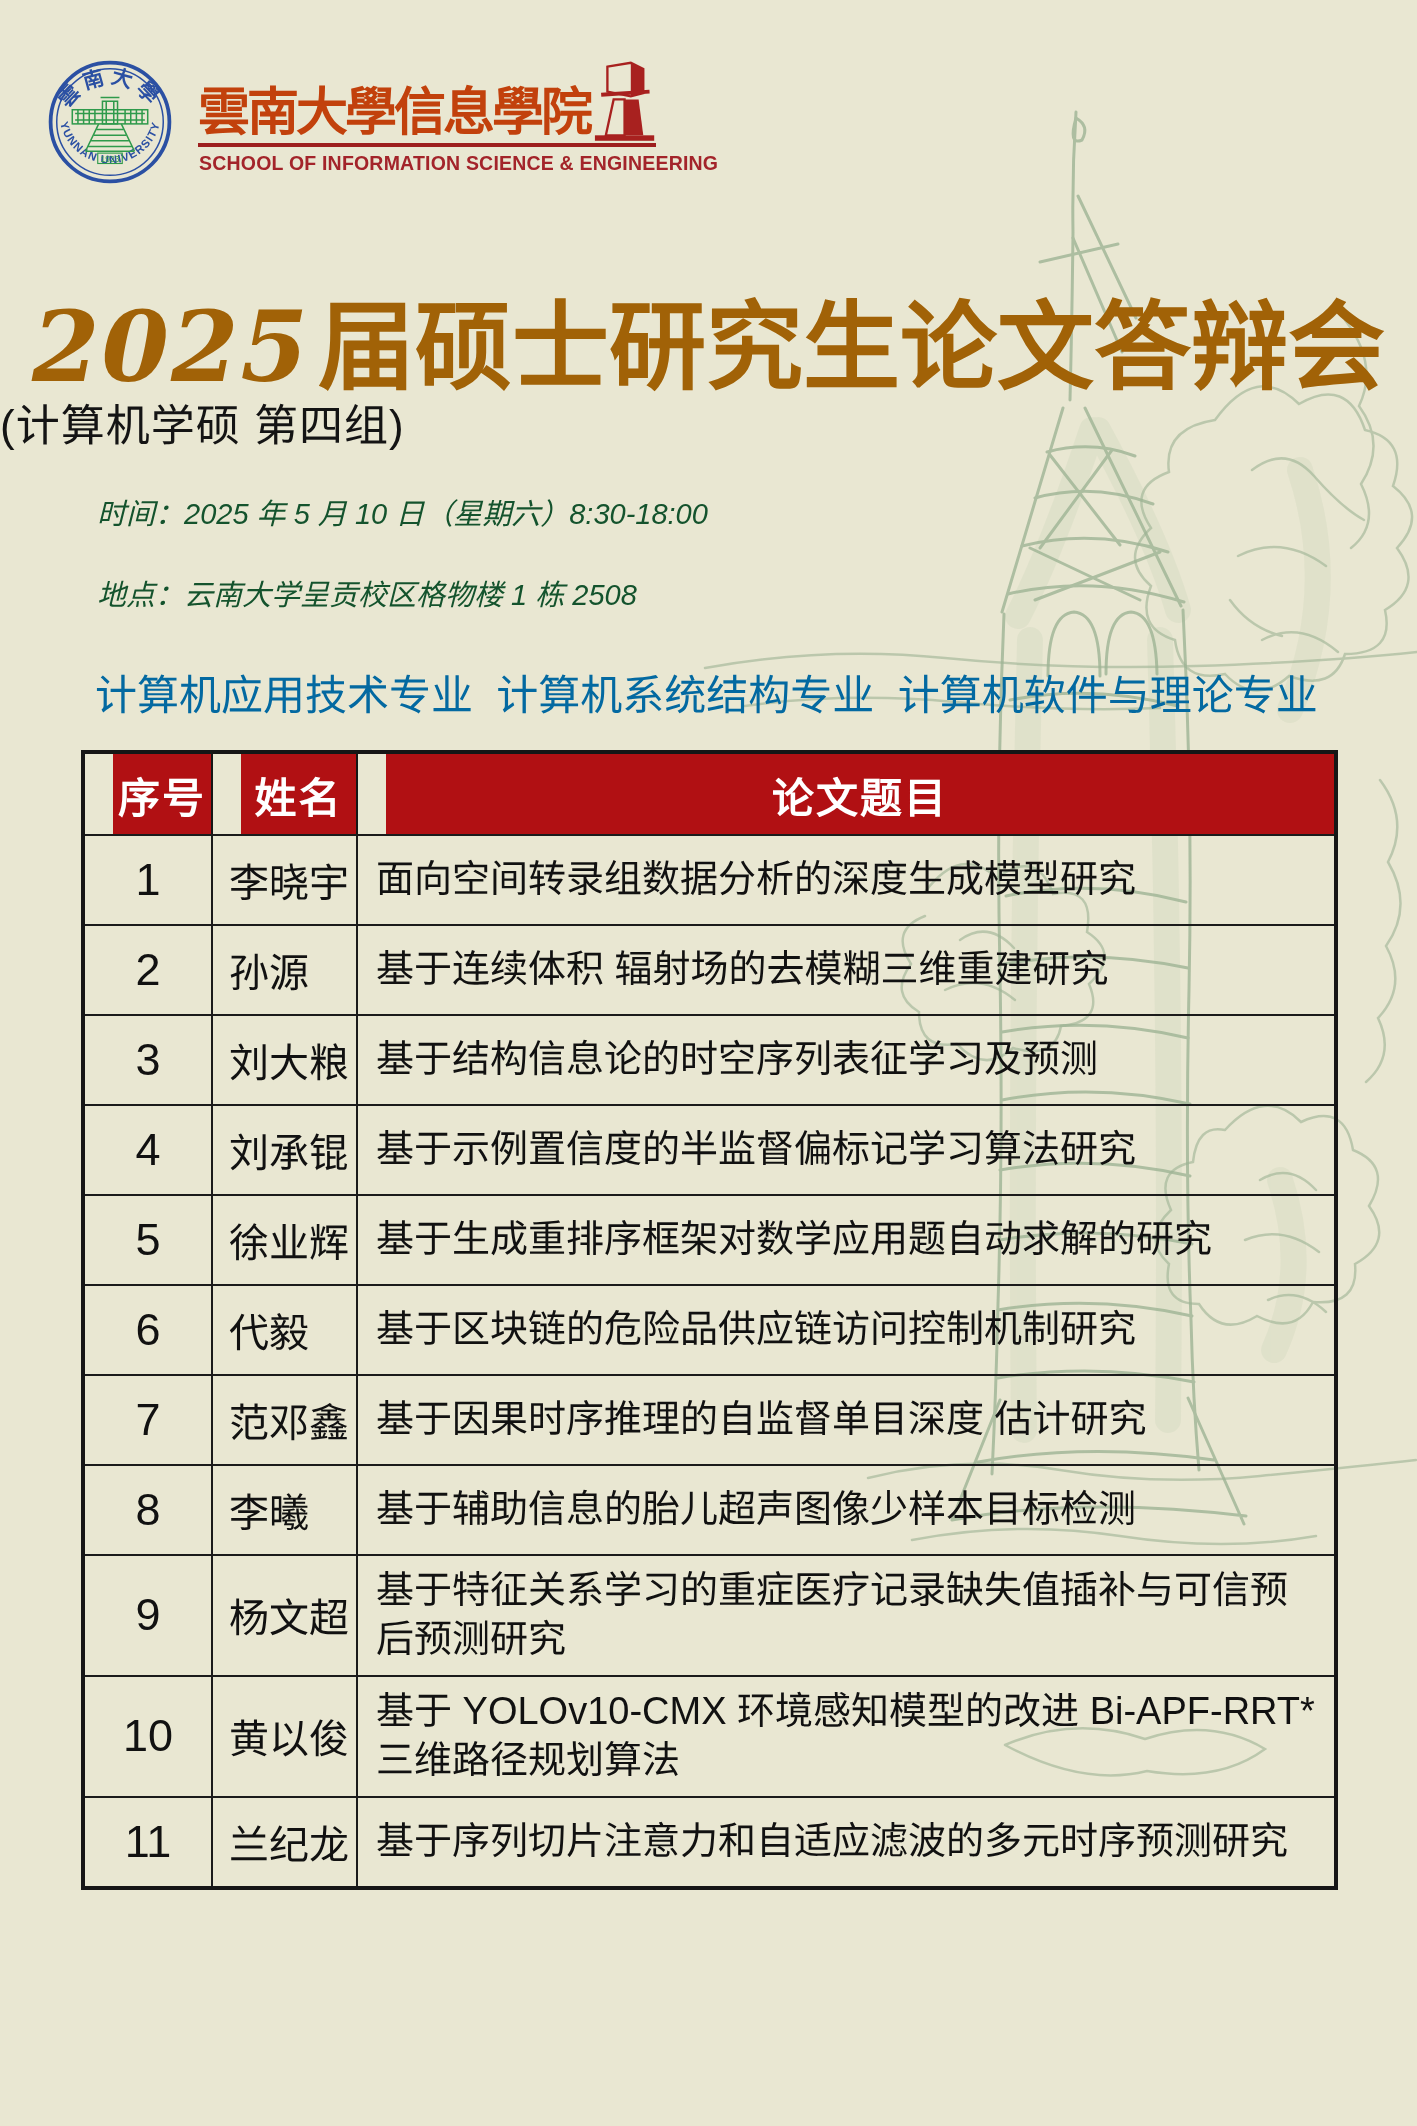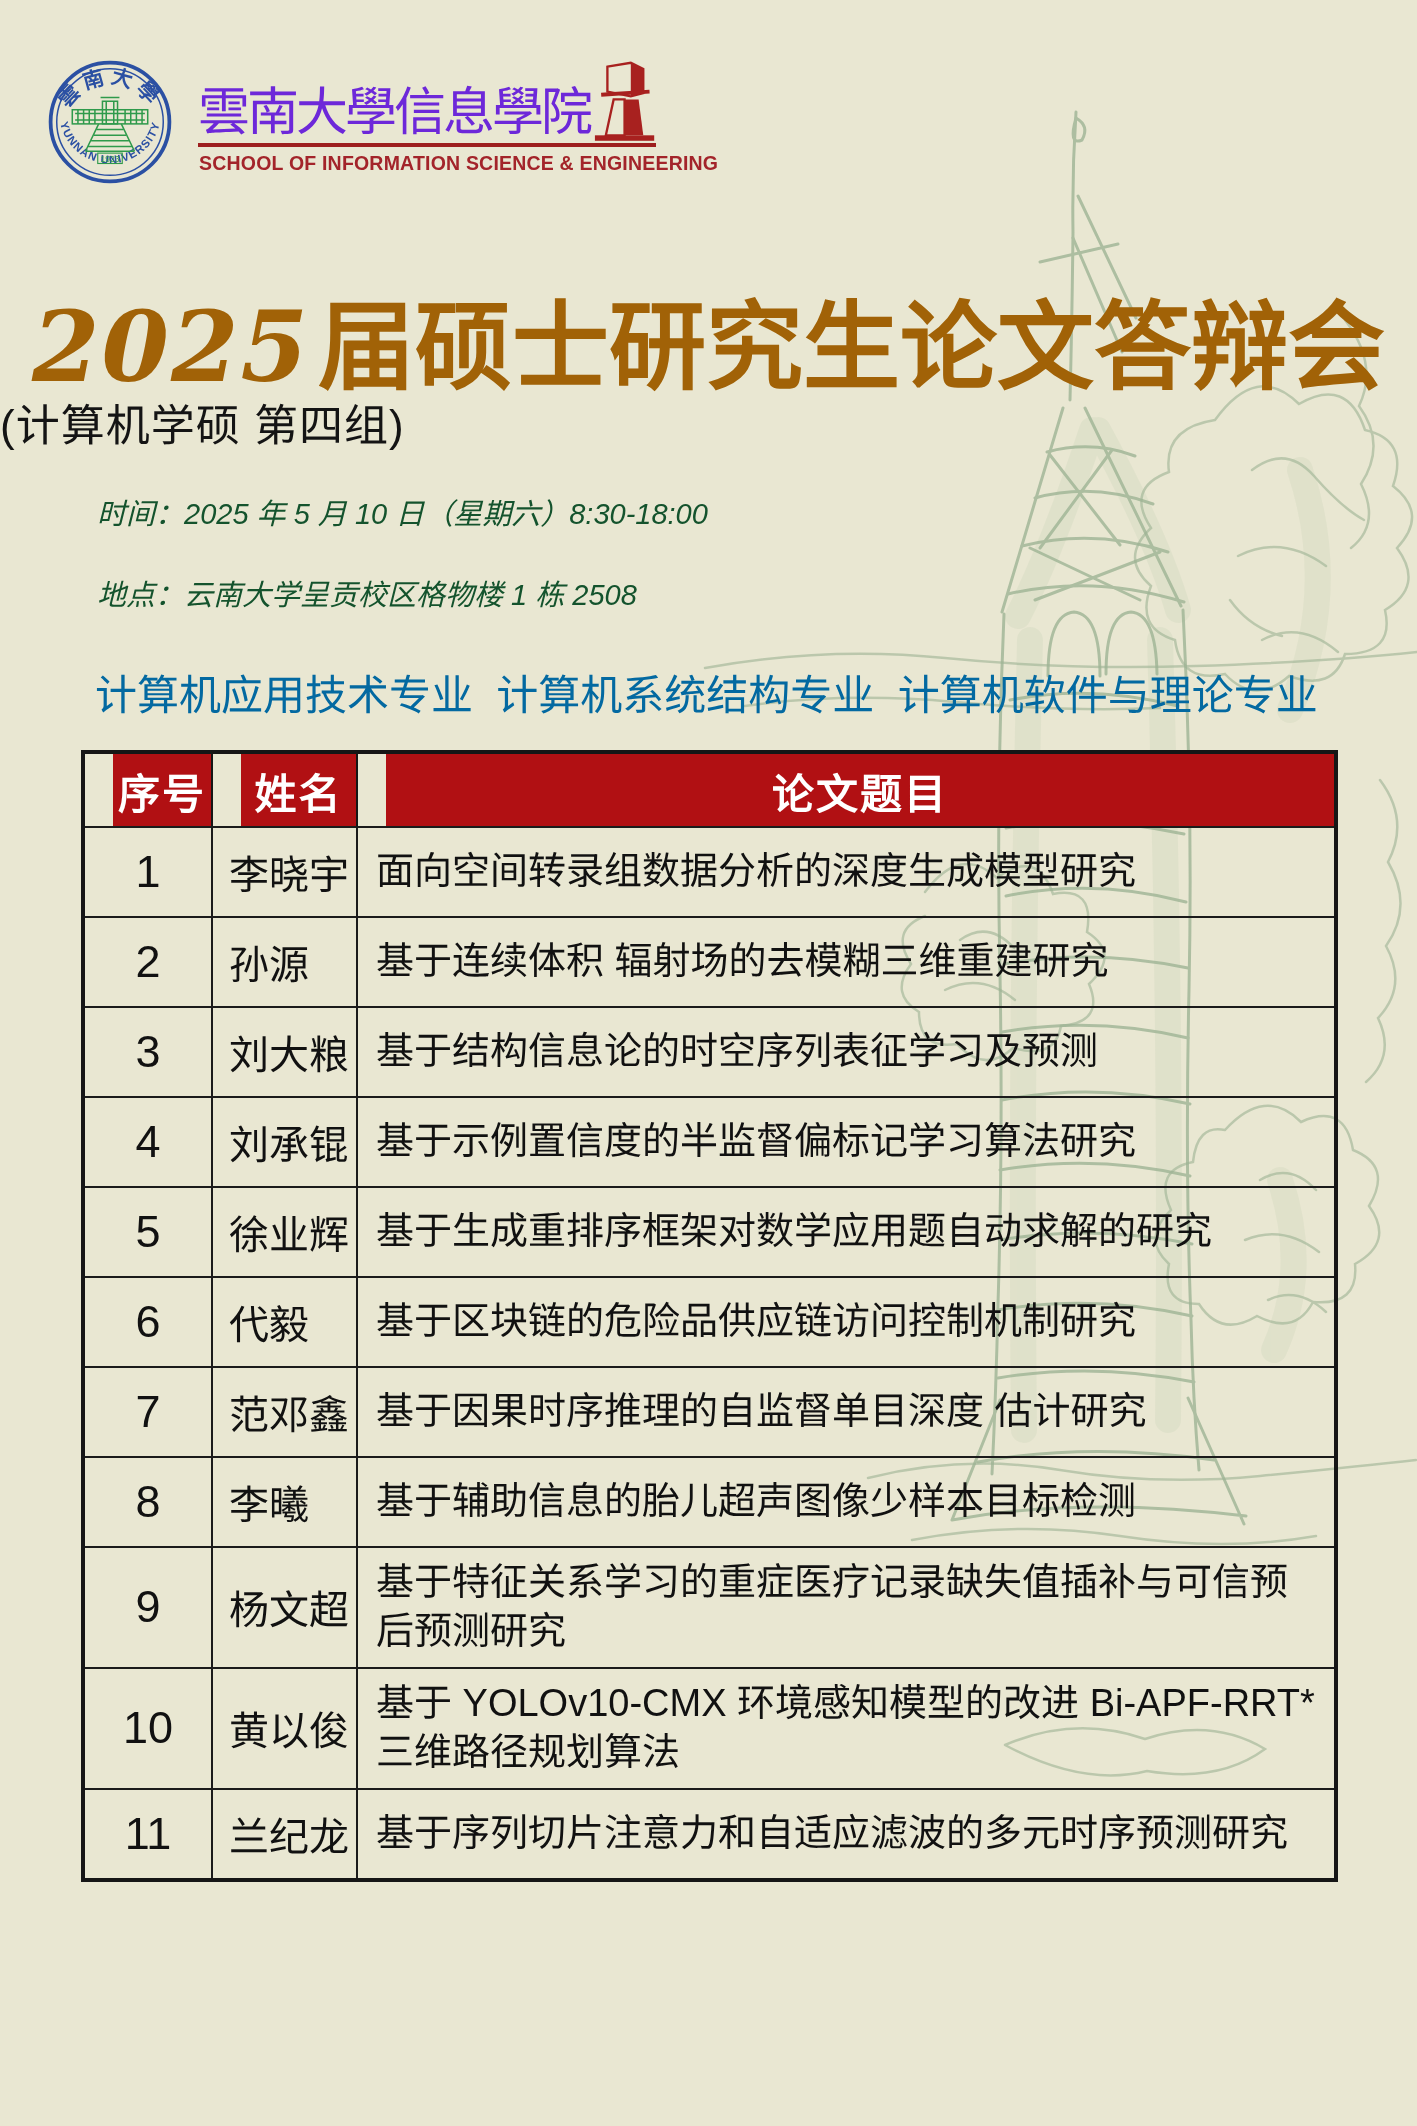--- a/index.html
+++ b/index.html
@@ -4,21 +4,21 @@
 <style>
   html,body{margin:0;padding:0;background:#e9e7d2;}
   .page{position:relative;width:1417px;height:2126px;background:#e9e7d2;overflow:hidden;
         font-family:"Liberation Sans",sans-serif;color:#161616;}
   .bg-sketch{position:absolute;left:0;top:0;width:1417px;height:2126px;z-index:0;}
   .content{position:absolute;left:0;top:0;width:1417px;height:2126px;z-index:1;}
 
   
   .seal{position:absolute;left:44px;top:56px;width:132px;height:132px;}
   .brand-cn{position:absolute;left:198px;top:70px;font-family:"DejaVu Serif",serif;
-            font-weight:400;font-size:52px;letter-spacing:-3px;color:#6d28d9;white-space:nowrap;}
+            font-weight:700;font-size:52px;letter-spacing:-3px;color:#c2410c;white-space:nowrap;}
   .brand-underline{position:absolute;left:198px;top:143px;width:458px;height:4px;background:#9d1f1e;}
   .brand-en{position:absolute;left:199px;top:152px;font-size:19.5px;font-weight:700;
             letter-spacing:.2px;color:#a3242a;white-space:nowrap;}
   .tower-icon{position:absolute;left:584px;top:54px;width:78px;height:94px;}
 
   
   .main-title{position:absolute;left:0;top:232px;width:1417px;text-align:center;
               font-family:"DejaVu Serif",serif;font-weight:700;font-size:97px;line-height:1.05;
               color:#a16207;letter-spacing:0;white-space:nowrap;}
   .main-title .yr{font-style:italic;letter-spacing:2px;padding-right:8px;}
@@ -27,21 +27,21 @@
 
   .info-line{position:absolute;left:97px;font-size:29px;color:#14532d;white-space:pre;font-style:italic;}
   .info-time{top:490px;}
   .info-loc{top:571px;}
   .majors{position:absolute;left:95px;top:661px;font-size:42px;font-weight:500;color:#0369a1;white-space:pre;}
 
   
   .table-grid{position:absolute;left:81px;top:750px;width:1257px;
               display:grid;grid-template-columns:128px 145px auto;
               border:4px solid #161616;box-sizing:border-box;}
-  .hcell{background:#b11013;color:#ffffff;font-weight:700;font-size:42px;height:72px;
+  .hcell{background:#b11013;color:#ffffff;font-weight:700;font-size:42px;height:80px;
          display:flex;align-items:center;justify-content:center;letter-spacing:2px;margin-left:28px;}
   .hcell.col-no,.hcell.col-name{border-right:2px solid #161616;}
   .cell{border-top:2px solid #1b1b1b;min-height:90px;display:flex;align-items:center;
         color:#111;box-sizing:border-box;background:transparent;}
   .cell.col-no{justify-content:center;font-size:45px;border-right:2px solid #1b1b1b;}
   .cell.col-name{padding-left:16px;font-size:40px;border-right:2px solid #1b1b1b;white-space:nowrap;}
   .cell.col-title{padding:10px 14px 10px 18px;font-size:38px;line-height:1.3;}
 </style>
 </head>
 <body>

